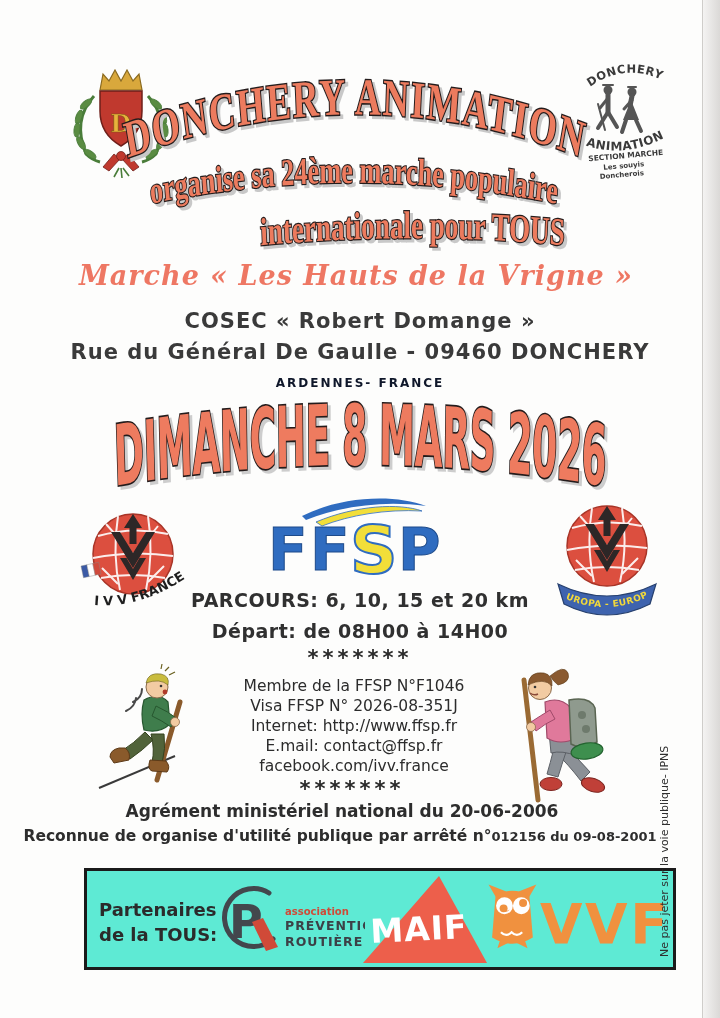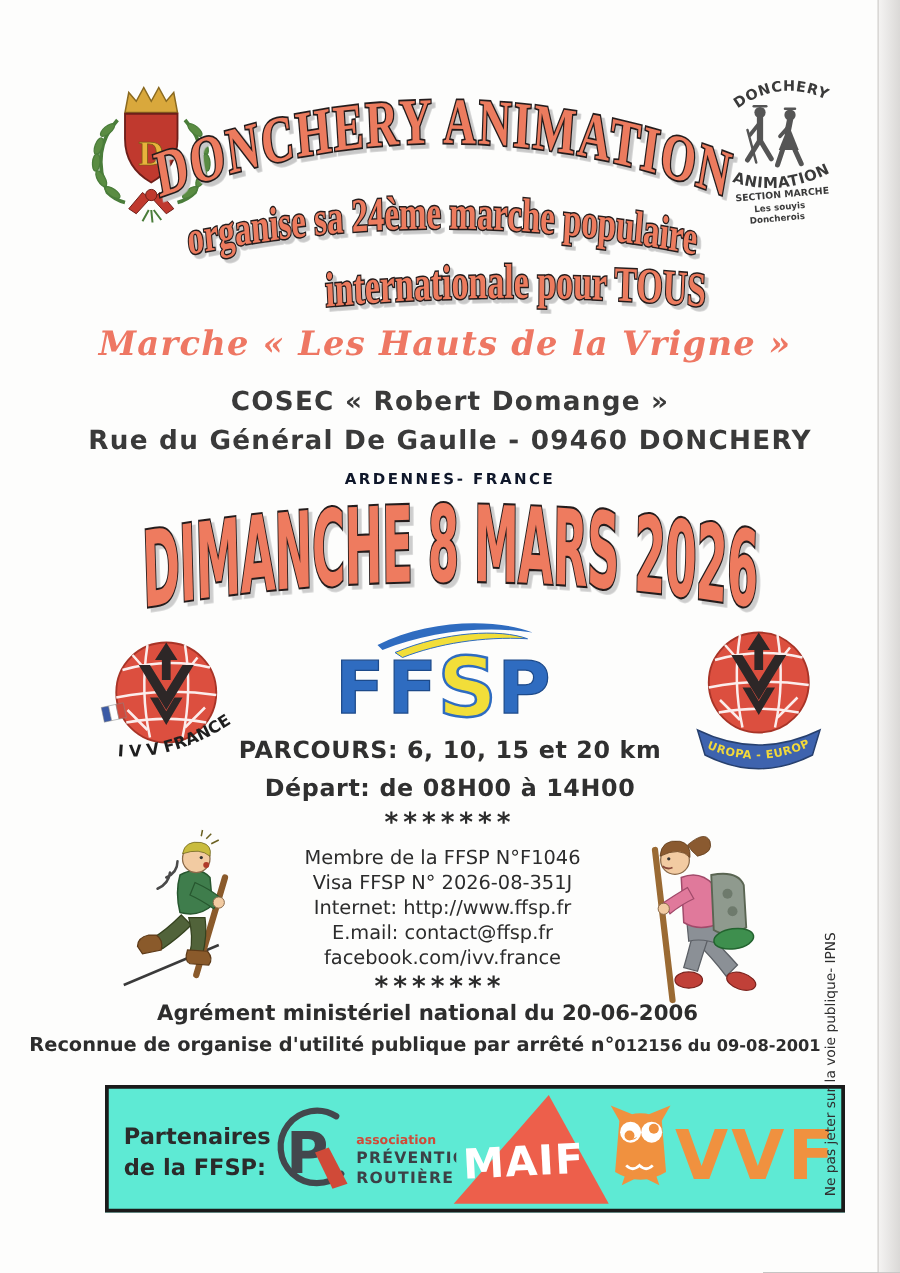--- a/index.html
+++ b/index.html
@@ -251,21 +251,21 @@
   </svg>
 
   <div class="abs center legal1" style="top:801px;left:-18px;">Agrément ministériel national du 20-06-2006</div>
   <div class="abs center legal2" style="top:827px;left:-20px;">
     <span>Reconnue de organise d'utilité publique par arrêté n°</span><span class="small">012156 du 09-08-2001</span>
   </div>
 
   <div class="partner-box">
     <div class="partner-label">
       <div>Partenaires</div>
-      <div>de la FFSP:</div>
+      <div>de la TOUS:</div>
     </div>
 
     <svg class="abs" style="left:118px;top:6px;" width="160" height="88" viewBox="0 0 160 88">
       <path d="M 64,16 A 29,29 0 1 0 68,62" fill="none" stroke="#43474d" stroke-width="5" stroke-linecap="round"></path>
       <text x="24" y="61" font-size="46" font-weight="bold" fill="#43474d">P</text>
       <polygon points="47,45 58,41 73,70 61,74" fill="#d04a38"></polygon>
       <text x="80" y="38" font-size="10" font-weight="bold" fill="#d04a38">association</text>
       <text x="80" y="53" font-size="12.5" font-weight="bold" fill="#3c4046" letter-spacing="1">PRÉVENTION</text>
       <text x="80" y="69" font-size="12.5" font-weight="bold" fill="#3c4046" letter-spacing="1">ROUTIÈRE</text>
     </svg>

